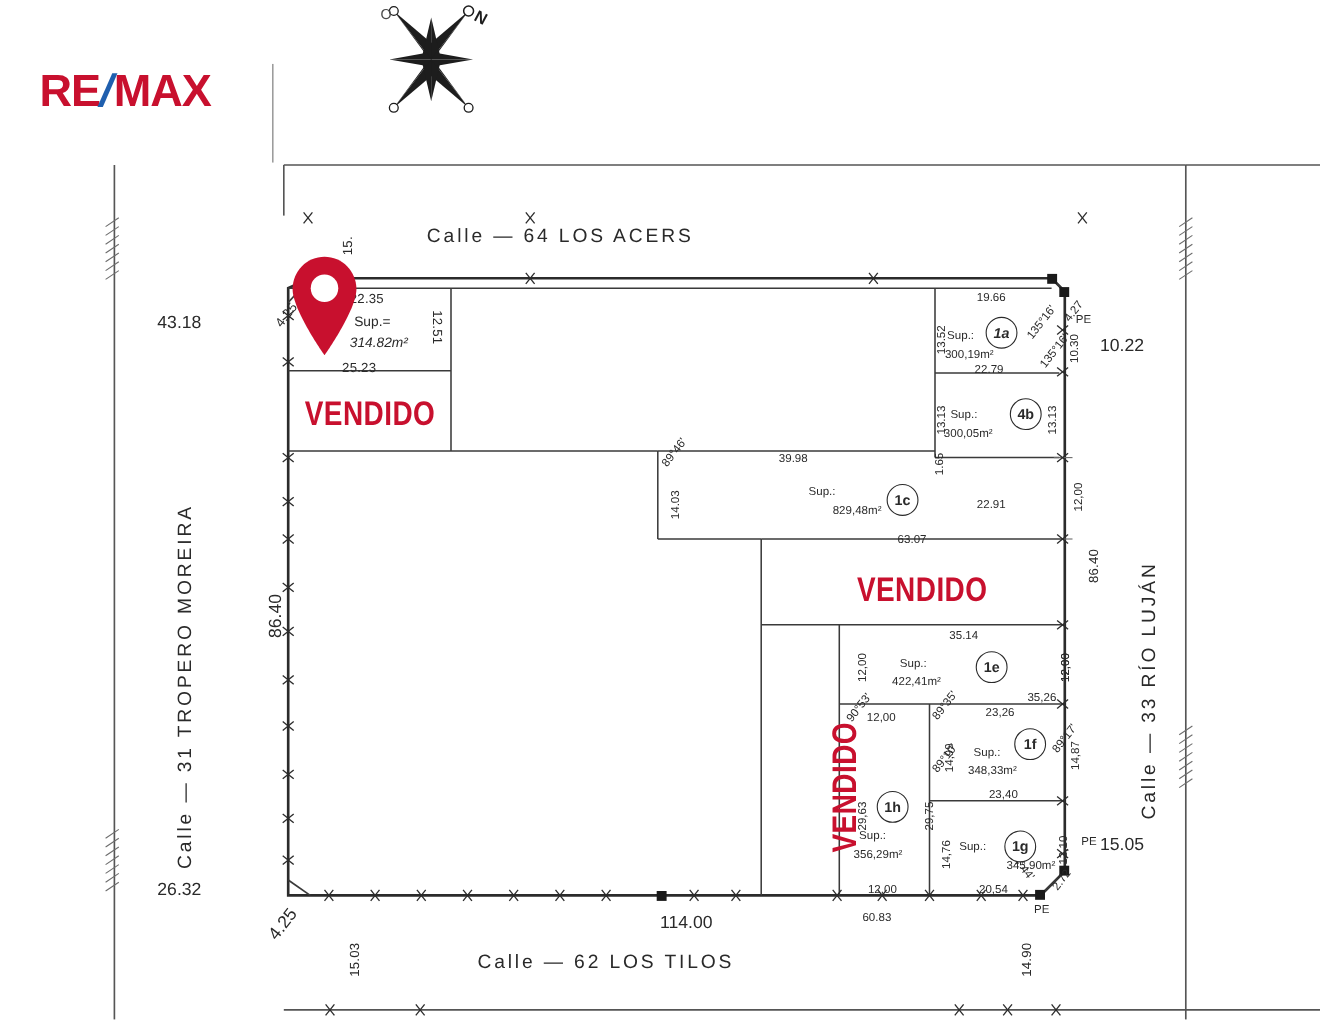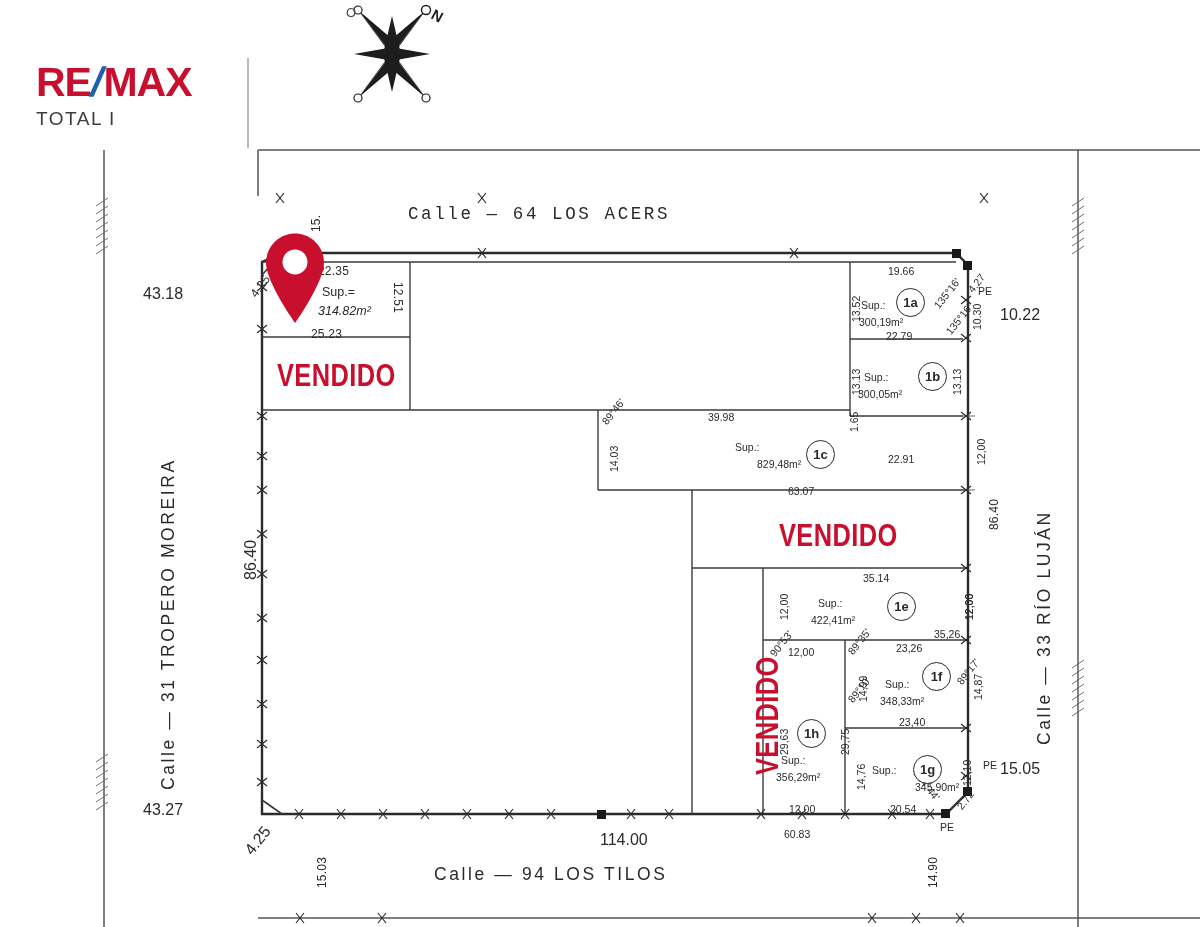--- a/index.html
+++ b/index.html
@@ -78,21 +78,20 @@
 </style>
 </head>
 <body>
 
 <div id="stage">
 
   <div class="abs" id="logo">
     <div class="wordmark">
       <span class="re">RE</span><span class="slash">/</span><span class="max">MAX</span>
     </div>
-    <div class="sub">TOTAL I</div>
   </div>
   <svg class="abs" style="left:246px;top:58px;" width="4" height="90">
     <line x1="2" y1="0" x2="2" y2="90" stroke="#9a9a9a" stroke-width="1.4"></line>
   </svg>
 
   <svg class="abs" id="compass" width="104" height="100" viewBox="0 0 104 100">
     <g fill="#1d1d1d">
 
       <polygon points="52,50 18,6 46,44"></polygon>
       <polygon points="52,50 18,6 58,40"></polygon>
@@ -316,30 +315,30 @@
 
     <g fill="#1a1a1a">
       <rect x="952" y="249" width="9" height="9"></rect>
       <rect x="963" y="261" width="9" height="9"></rect>
       <rect x="963" y="787" width="9" height="9"></rect>
       <rect x="941" y="809" width="9" height="9"></rect>
       <rect x="597" y="810" width="9" height="9"></rect>
     </g>
   </svg>
 
-  <div class="t street-name" style="left:408px;top:206px;font-family:Liberation Mono, monospace;">Calle  —  64  LOS ACERS</div>
+  <div class="t street-name" style="left:388px;top:206px;">Calle  —  64  LOS ACERS</div>
 
   <div class="t street-name-v rot90ccw" style="left:160px;top:790px;">Calle  —  31  TROPERO MOREIRA</div>
 
   <div class="t street-name-v rot90ccw" style="left:1036px;top:745px;">Calle  —  33  RÍO LUJÁN</div>
 
-  <div class="t street-name" style="left:434px;top:866px;">Calle  —  94  LOS TILOS</div>
+  <div class="t street-name" style="left:434px;top:866px;">Calle  —  62  LOS TILOS</div>
 
   <div class="t dim-big" style="left:143px;top:286px;">43.18</div>
-  <div class="t dim-big" style="left:143px;top:802px;">43.27</div>
+  <div class="t dim-big" style="left:143px;top:802px;">26.32</div>
   <div class="t dim-big rot90ccw" style="left:243px;top:580px;">86.40</div>
 
   <div class="t dim-big" style="left:1000px;top:307px;">10.22</div>
   <div class="t dim-big" style="left:1000px;top:761px;">15.05</div>
   <div class="t dim rot90ccw" style="left:988px;top:530px;">86.40</div>
 
   <div class="t dim-big" style="left:600px;top:832px;">114.00</div>
   <div class="t dim rot90ccw" style="left:316px;top:888px;">15.03</div>
   <div class="t dim rot90ccw" style="left:927px;top:888px;">14.90</div>
   <div class="t dim-sm" style="left:784px;top:829px;">60.83</div>
@@ -364,38 +363,38 @@
   <div class="t sup" style="left:318px;top:305px;font-style:italic;">314.82m²</div>
   <div class="t dim" style="left:311px;top:328px;">25.23</div>
   <div class="t dim rot90cw" style="left:404px;top:282px;">12.51</div>
 
   <div class="vendido" style="left:277px;top:358px;">VENDIDO</div>
 
   <div class="t dim-sm" style="left:888px;top:266px;">19.66</div>
   <div class="t dim-sm rot90ccw" style="left:851px;top:322px;">13.52</div>
   <div class="t dim-sm" style="left:861px;top:300px;">Sup.:</div>
   <div class="t dim-sm" style="left:859px;top:317px;">300,19m²</div>
-  <div class="lotid" style="left:896px;top:288px;">1a</div>
+  <div class="lotid" style="left:896px;top:288px;font-style:italic;">1a</div>
   <div class="t dim-sm" style="left:886px;top:331px;">22.79</div>
   <div class="t dim-sm rot90ccw" style="left:972px;top:330px;">10.30</div>
 
   <div class="t dim-sm rot90ccw" style="left:851px;top:395px;">13.13</div>
   <div class="t dim-sm" style="left:864px;top:372px;">Sup.:</div>
   <div class="t dim-sm" style="left:858px;top:389px;">300,05m²</div>
-  <div class="lotid" style="left:918px;top:362px;">1b</div>
+  <div class="lotid" style="left:918px;top:362px;">4b</div>
   <div class="t dim-sm" style="left:888px;top:406px;margin-top:48px;">22.91</div>
   <div class="t dim-sm rot90ccw" style="left:952px;top:395px;">13.13</div>
 
   <div class="t dim-sm" style="left:708px;top:412px;">39.98</div>
   <div class="t dim-sm rot90ccw" style="left:609px;top:472px;">14.03</div>
   <div class="t dim-sm rotdiag" style="left:600px;top:420px;">89°46'</div>
   <div class="t dim-sm" style="left:735px;top:442px;">Sup.:</div>
   <div class="t dim-sm" style="left:728px;top:459px;margin-left:29px;">829,48m²</div>
   <div class="lotid" style="left:806px;top:440px;">1c</div>
-  <div class="t dim-sm" style="left:788px;top:486px;">63.07</div>
+  <div class="t dim-sm" style="left:816px;top:486px;">63.07</div>
   <div class="t dim-sm rot90ccw" style="left:849px;top:432px;">1.65</div>
 
   <div class="t dim-sm rot90ccw" style="left:976px;top:465px;">12,00</div>
   <div class="t dim-sm rot90ccw" style="left:964px;top:620px;">12,00</div>
 
   <div class="vendido" style="left:779px;top:518px;">VENDIDO</div>
 
   <div class="vendido-v" style="left:750px;top:775px;">VENDIDO</div>
 
   <div class="t dim-sm" style="left:863px;top:573px;">35.14</div>

